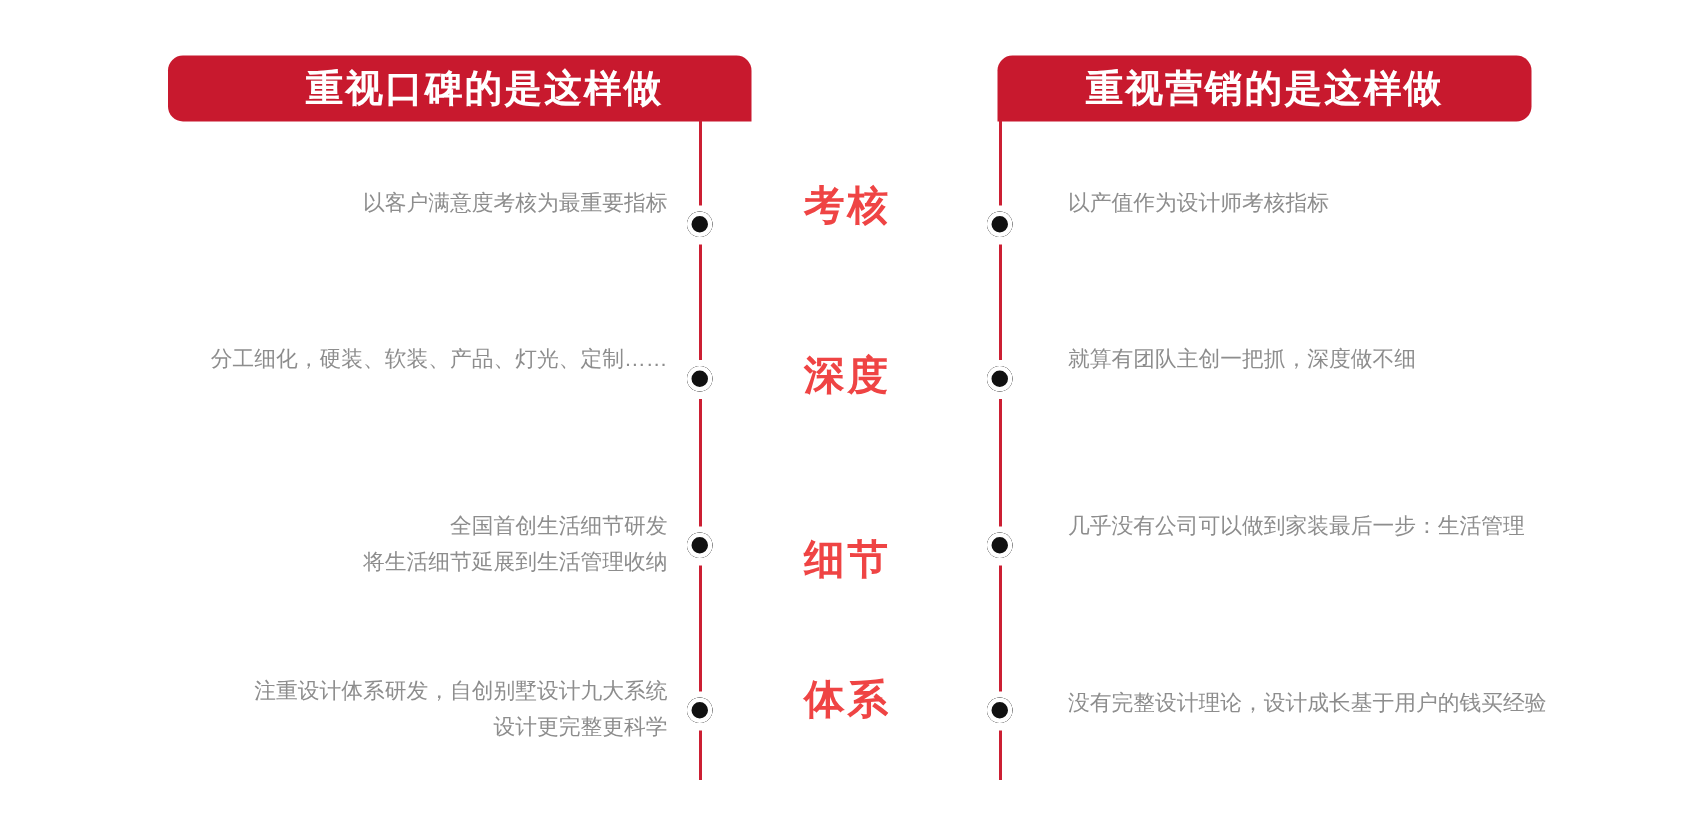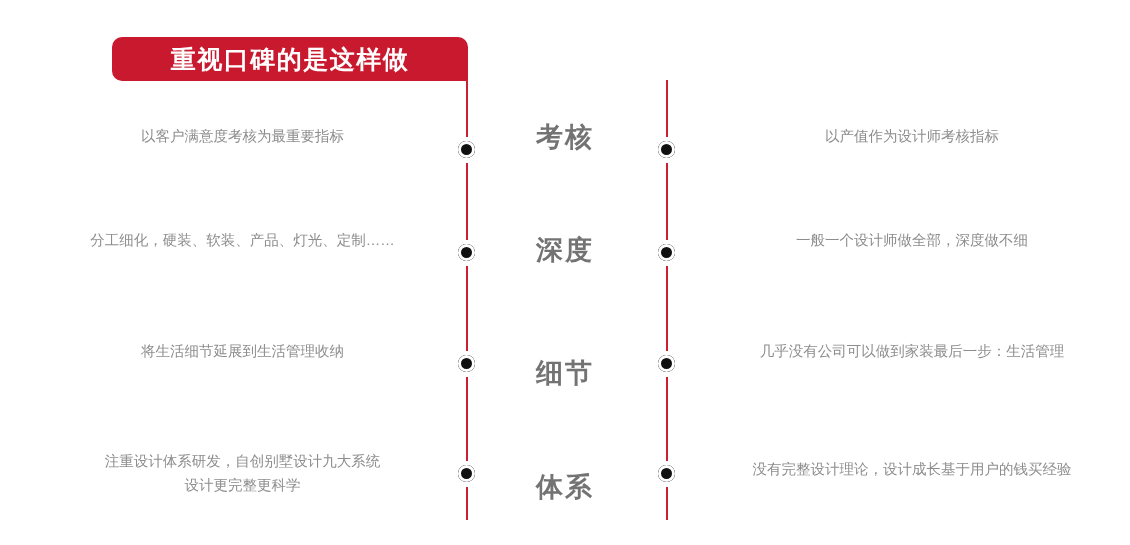--- a/index.html
+++ b/index.html
@@ -35,20 +35,21 @@
     font-size: 25px;
     font-weight: bold;
     letter-spacing: 1.5px;
     line-height: 1;
     white-space: nowrap;
   }
   #banner-left {
     left: 112px;
     width: 356px;
     border-radius: 10px 10px 0 10px;
+    padding-left: 33px;
   }
   #banner-right {
     left: 665px;
     width: 356px;
     border-radius: 10px 10px 10px 0;
   }
 
   
   .rail {
     position: absolute;
@@ -100,38 +101,40 @@
     position: absolute;
     left: 712px;
     width: 400px;
     text-align: left;
   }
   .side-text {
     color: #8d8d8d;
     font-size: 14.5px;
     line-height: 24px;
     white-space: nowrap;
-    text-align: center;
   }
   .center-label {
-    color: #737373;
+    color: #ef4444;
     font-size: 27px;
     font-weight: bold;
     letter-spacing: 2px;
     line-height: 1;
     white-space: nowrap;
   }
 </style>
 </head>
 <body>
 
 <div id="canvas">
 
   <div class="banner" id="banner-left">
     <span class="banner-label">重视口碑的是这样做</span>
+  </div>
+  <div class="banner" id="banner-right">
+    <span class="banner-label">重视营销的是这样做</span>
   </div>
 
   <div class="rail" id="rail-left"></div>
   <div class="rail" id="rail-right"></div>
 
   <div class="rail-gap" style="left:464px; top:137px;"></div>
   <div class="rail-gap" style="left:664px; top:137px;"></div>
   <div class="rail-gap" style="left:464px; top:240px;"></div>
   <div class="rail-gap" style="left:664px; top:240px;"></div>
   <div class="rail-gap" style="left:464px; top:351px;"></div>
@@ -161,42 +164,43 @@
   </div>
 
   <div class="row" style="top:228px;">
     <div class="col-left">
       <div class="side-text">分工细化，硬装、软装、产品、灯光、定制……</div>
     </div>
     <div class="col-center">
       <div class="center-label" style="margin-top:9px;">深度</div>
     </div>
     <div class="col-right">
-      <div class="side-text">一般一个设计师做全部，深度做不细</div>
+      <div class="side-text">就算有团队主创一把抓，深度做不细</div>
     </div>
   </div>
 
   <div class="row" style="top:339px;">
     <div class="col-left">
+      <div class="side-text">全国首创生活细节研发</div>
       <div class="side-text">将生活细节延展到生活管理收纳</div>
     </div>
     <div class="col-center">
       <div class="center-label" style="margin-top:21px;">细节</div>
     </div>
     <div class="col-right">
       <div class="side-text">几乎没有公司可以做到家装最后一步：生活管理</div>
     </div>
   </div>
 
   <div class="row" style="top:449px;">
     <div class="col-left">
       <div class="side-text">注重设计体系研发，自创别墅设计九大系统</div>
       <div class="side-text">设计更完整更科学</div>
     </div>
     <div class="col-center">
-      <div class="center-label" style="margin-top:25px;">体系</div>
+      <div class="center-label" style="margin-top:4px;">体系</div>
     </div>
     <div class="col-right">
       <div class="side-text" style="margin-top:8px;">没有完整设计理论，设计成长基于用户的钱买经验</div>
     </div>
   </div>
 
 </div>
 
 </body></html>

